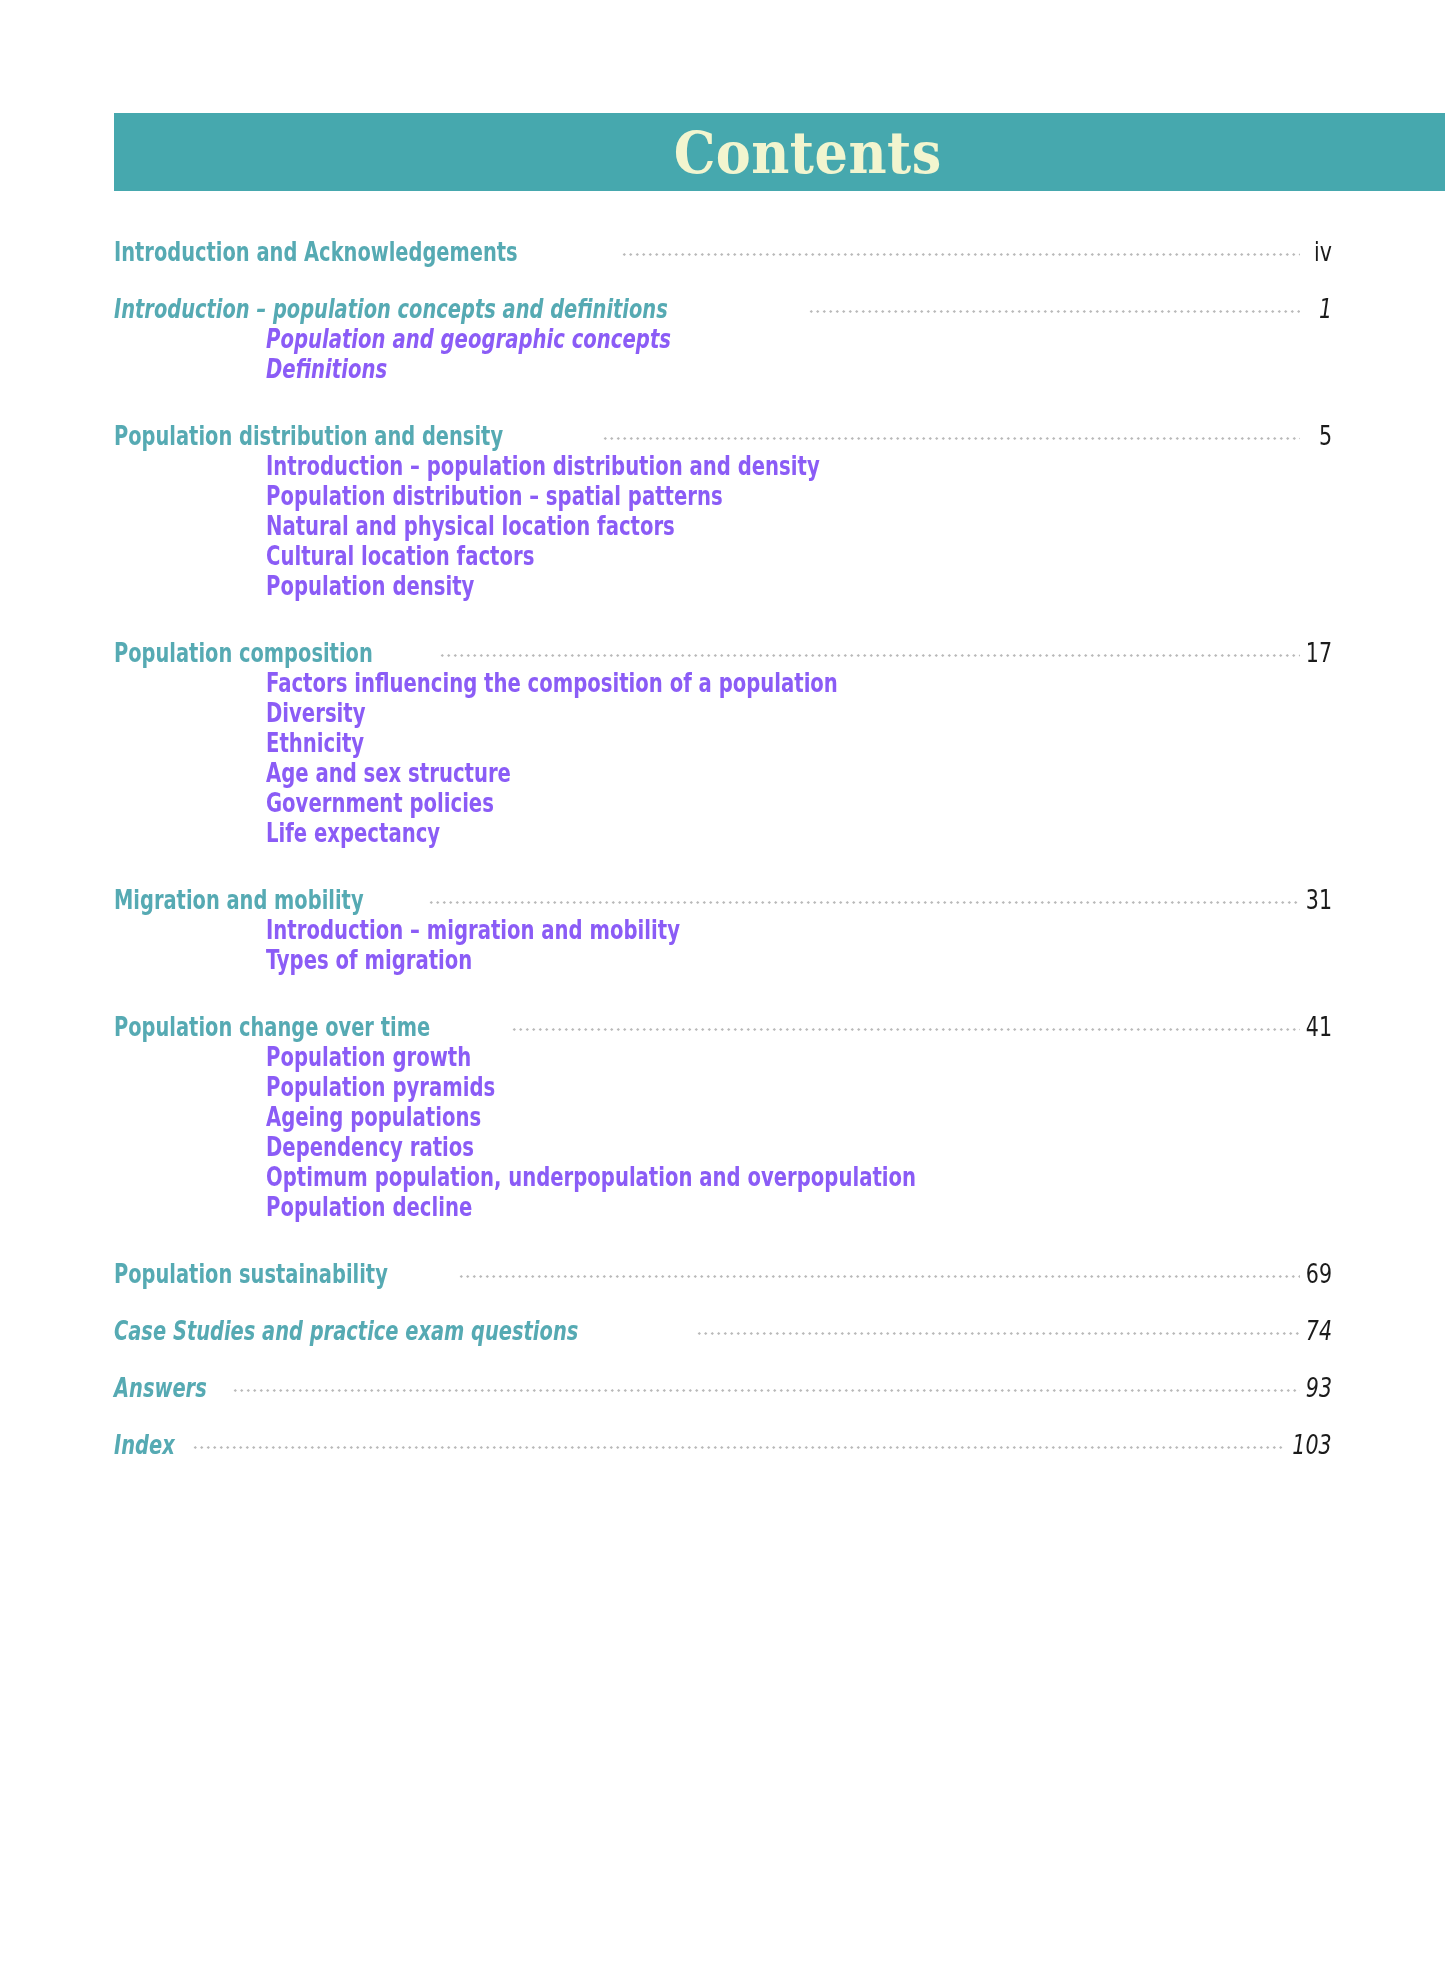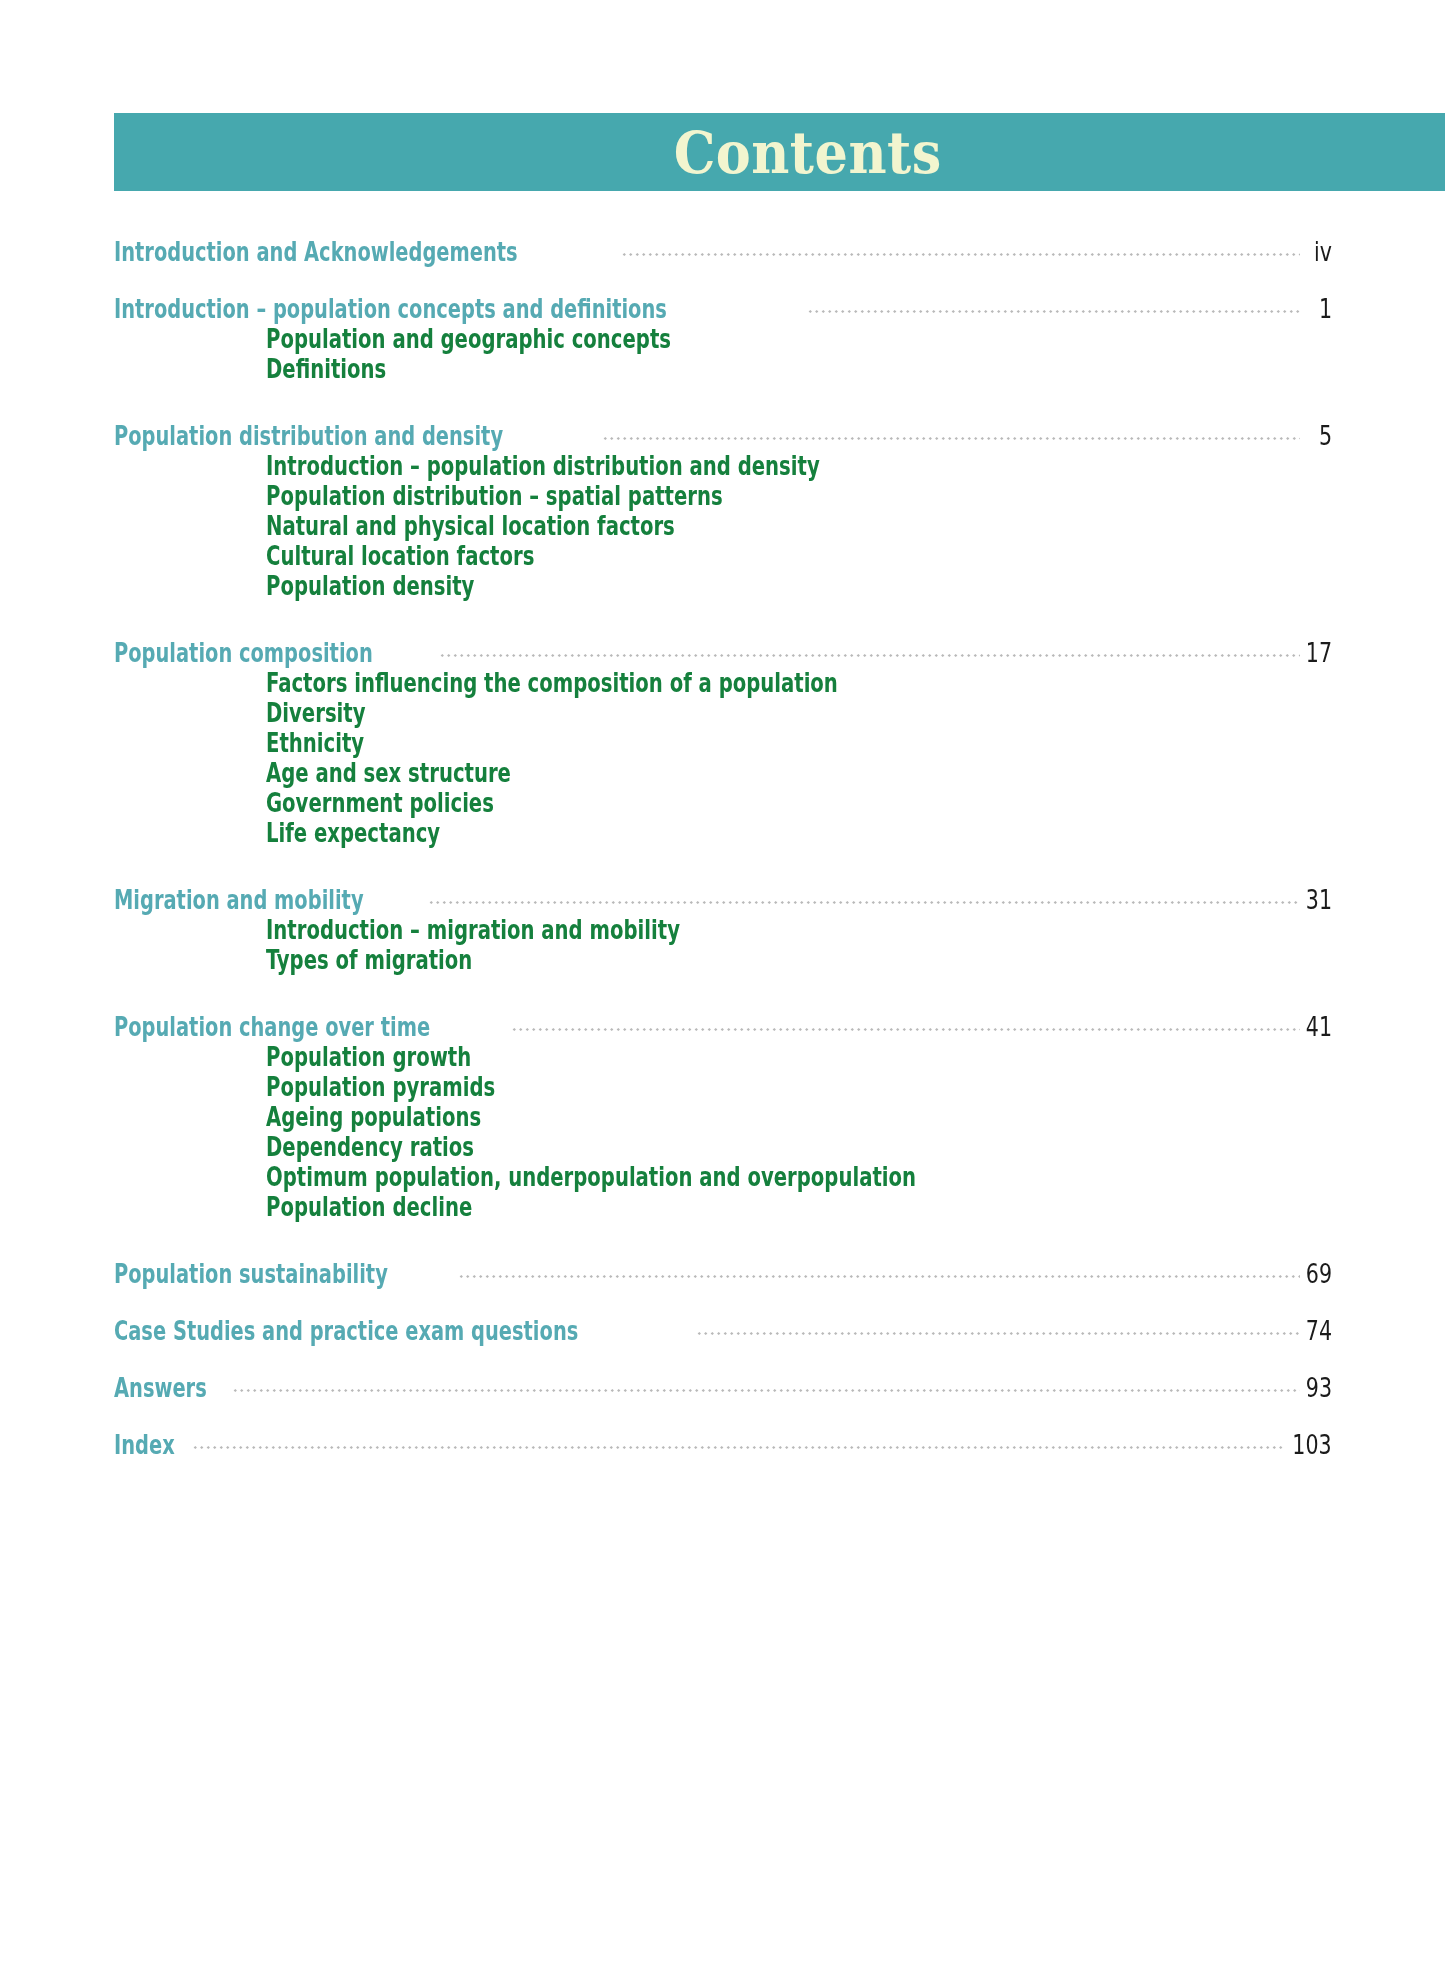--- a/index.html
+++ b/index.html
@@ -113,31 +113,31 @@
   
   .toc-subs {
     margin: 0;
     padding: 0;
     list-style: none;
   }
   .toc-sub {
     font-family: "DejaVu Sans Condensed", "Liberation Sans Narrow", "Liberation Sans", sans-serif;
     font-size: 26px;
     font-weight: 700;
-    color: #15803d;
+    color: #8b5cf6;
     padding-left: 152px;
     line-height: 1.155;
     white-space: nowrap;
   }
   .toc-sub > span {
     display: inline-block;
     transform: scaleX(0.84);
     transform-origin: left center;
   }
-  .gap-medium { margin-top: 30px; }
+  .gap-medium { margin-top: 30px; font-style: italic; }
   .gap-large  { margin-top: 38px; }
 </style>
 </head>
 <body>
 
 <div class="page">
 
   <div class="header-band">
     <div class="header-title">Contents</div>
   </div>

